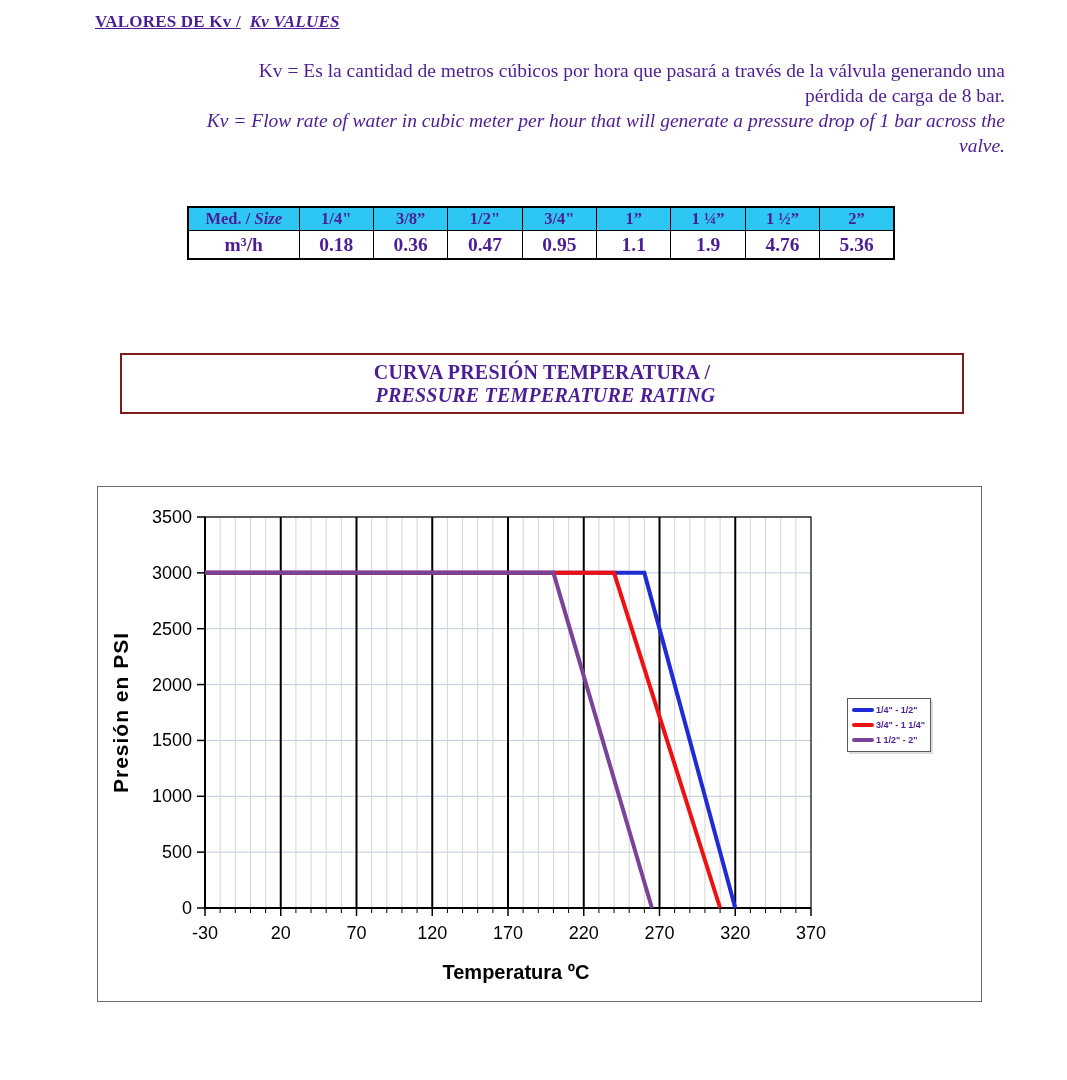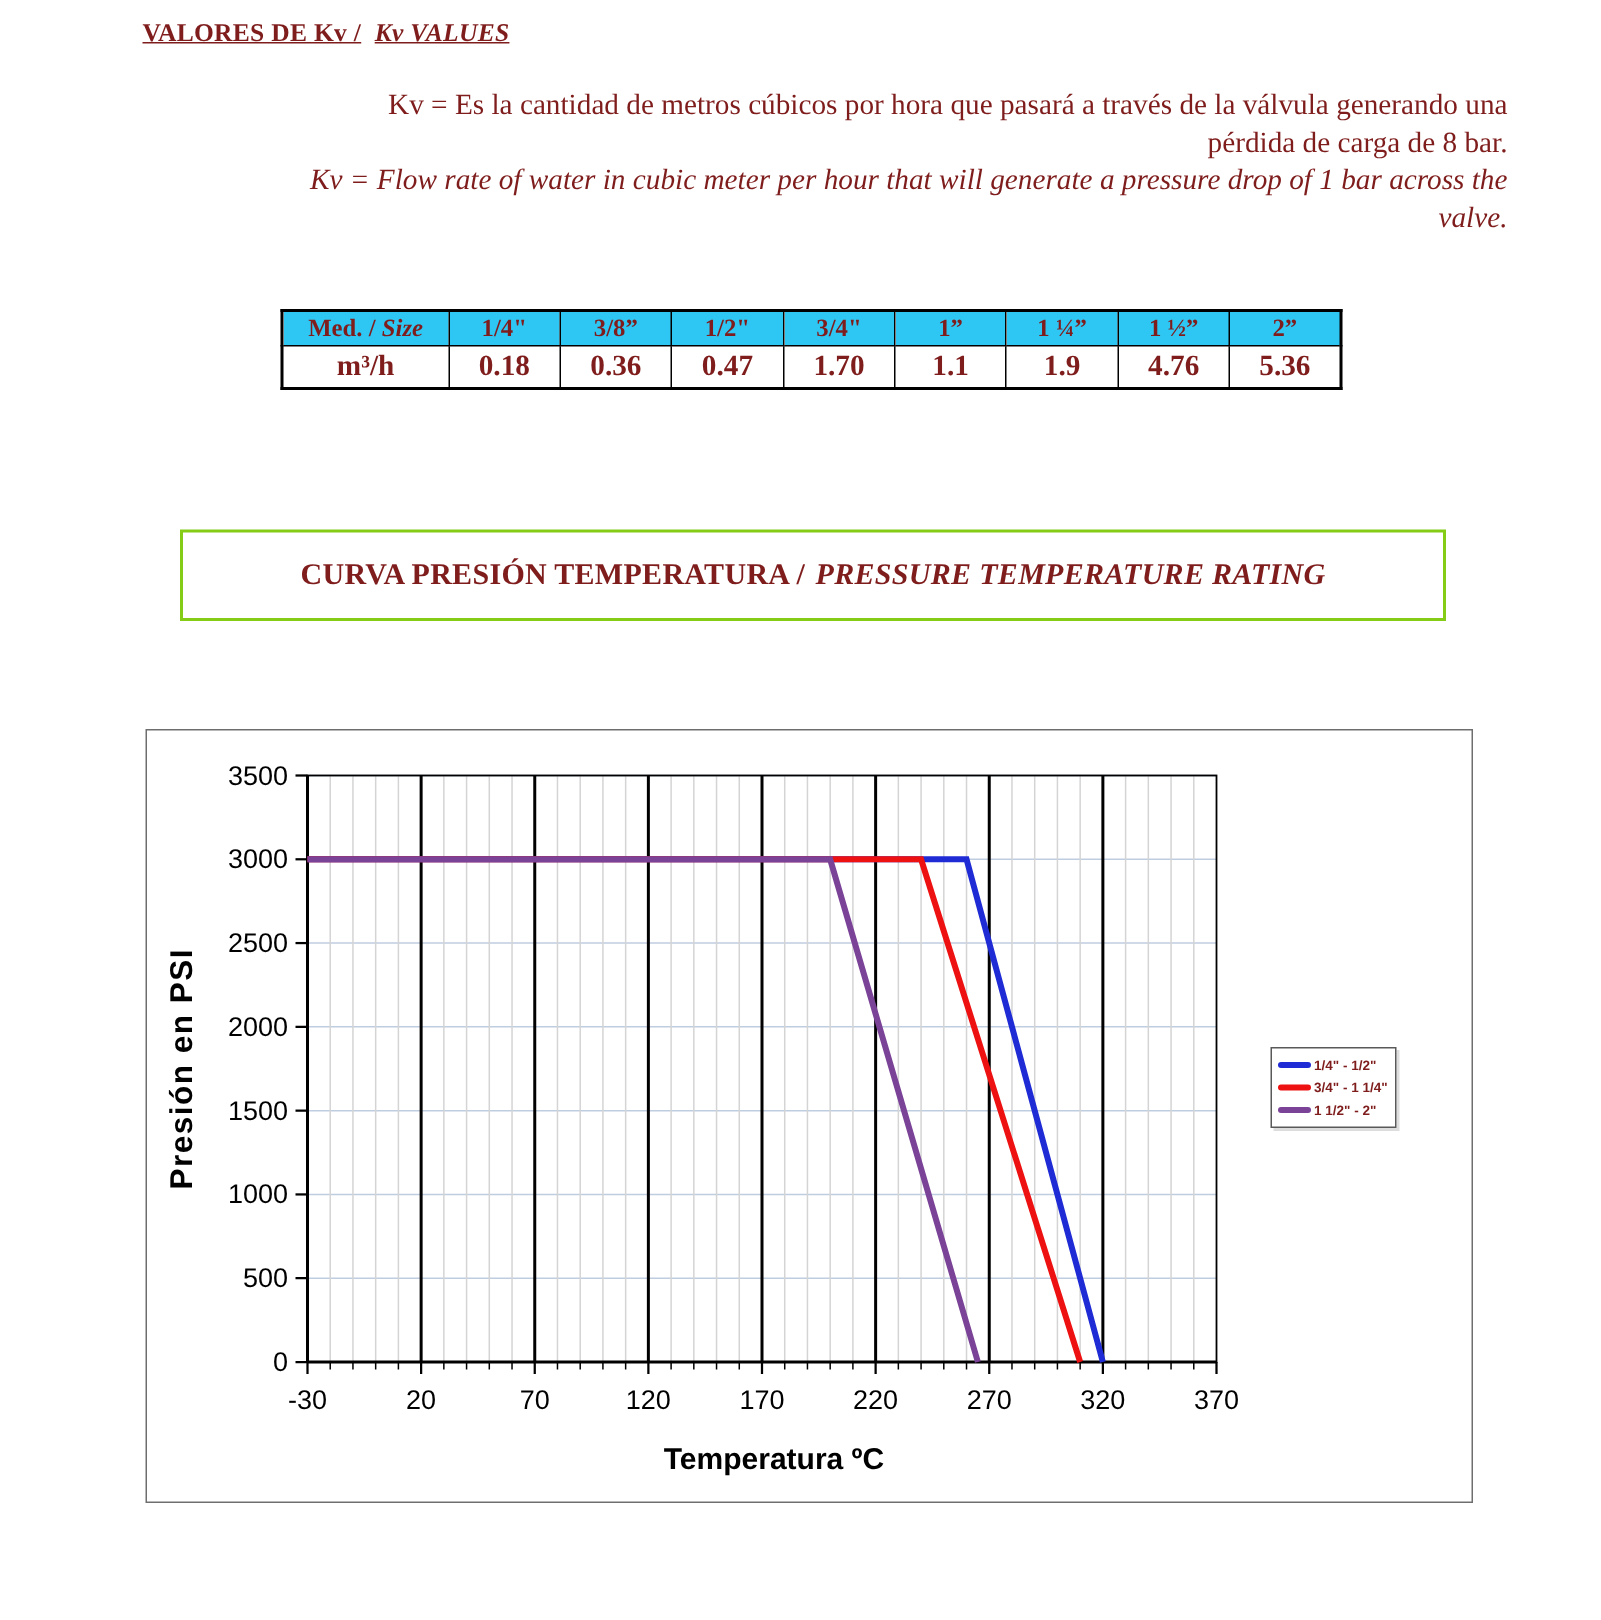--- a/index.html
+++ b/index.html
@@ -1,17 +1,17 @@
 <!DOCTYPE html>
 <html style="--table-header-bg: #2ec7f4;"><head>
 <meta charset="utf-8">
 <style>
   html,body{margin:0;padding:0;background:#fff;}
   .page{position:relative;width:1067px;height:1080px;background:#fff;overflow:hidden;
-        font-family:"Liberation Serif",serif;color:#7f1d1d;}
+        font-family:"Liberation Serif",serif;color:#4c1d95;}
 
   
   .doc-title{position:absolute;left:95px;top:12px;font-size:17px;font-weight:bold;
              text-decoration:underline;letter-spacing:.2px;}
   .doc-title .it{font-style:italic;margin-left:9px;}
 
   
   .intro{position:absolute;left:95px;top:58px;width:910px;font-size:19.5px;line-height:25px;text-align:right;}
   .intro p{margin:0;}
   .intro .it{font-style:italic;}
@@ -20,22 +20,22 @@
   .kv-table{position:absolute;left:187px;top:206px;width:708px;border-collapse:collapse;
             table-layout:fixed;border:2px solid #000;}
   .kv-table th,.kv-table td{border:1.5px solid #000;text-align:center;padding:0;
                             font-weight:bold;overflow:hidden;}
   .kv-table thead th{background:var(--table-header-bg,#2ec7f4);font-size:16.5px;height:22px;}
   .kv-table tbody td{font-size:19.5px;height:27px;margin-top:43px;}
   .kv-table em{font-style:italic;}
 
   
   .section-box{position:absolute;left:120px;top:353px;width:840px;height:57px;
-               border:2px solid #84cc16;display:flex;align-items:center;justify-content:center;
-               font-size:20px;font-weight:bold;letter-spacing:.2px;}
+               border:2px solid #7f1d1d;display:flex;align-items:center;justify-content:center;
+               font-size:20px;font-weight:bold;letter-spacing:.2px;flex-direction:column;}
   .section-box .it{font-style:italic;margin-left:7px;}
 
   
   .chart-frame{position:absolute;left:97px;top:486px;width:885px;height:516px;
                border:1.5px solid #6e6e6e;background:#fff;box-sizing:border-box;}
   .chart-frame svg{position:absolute;left:0;top:0;}
   .tick{font:18px "Liberation Sans",sans-serif;fill:#000;}
   .axis-title{font:bold 20px "Liberation Sans",sans-serif;fill:#000;}
   .y-axis-title{font:bold 21px "Liberation Sans",sans-serif;fill:#000;letter-spacing:1px;}
 
@@ -80,21 +80,21 @@
           <th>1 ½”</th>
           <th>2”</th>
         </tr>
       </thead>
     <tbody>
         <tr id="kv-body">
           <td>m³/h</td>
           <td>0.18</td>
           <td>0.36</td>
           <td>0.47</td>
-          <td>1.70</td>
+          <td>0.95</td>
           <td>1.1</td>
           <td>1.9</td>
           <td>4.76</td>
           <td>5.36</td>
         </tr>
       </tbody>
   </table>
 
   <div class="section-box">
     <span>CURVA PRESIÓN TEMPERATURA /</span>

